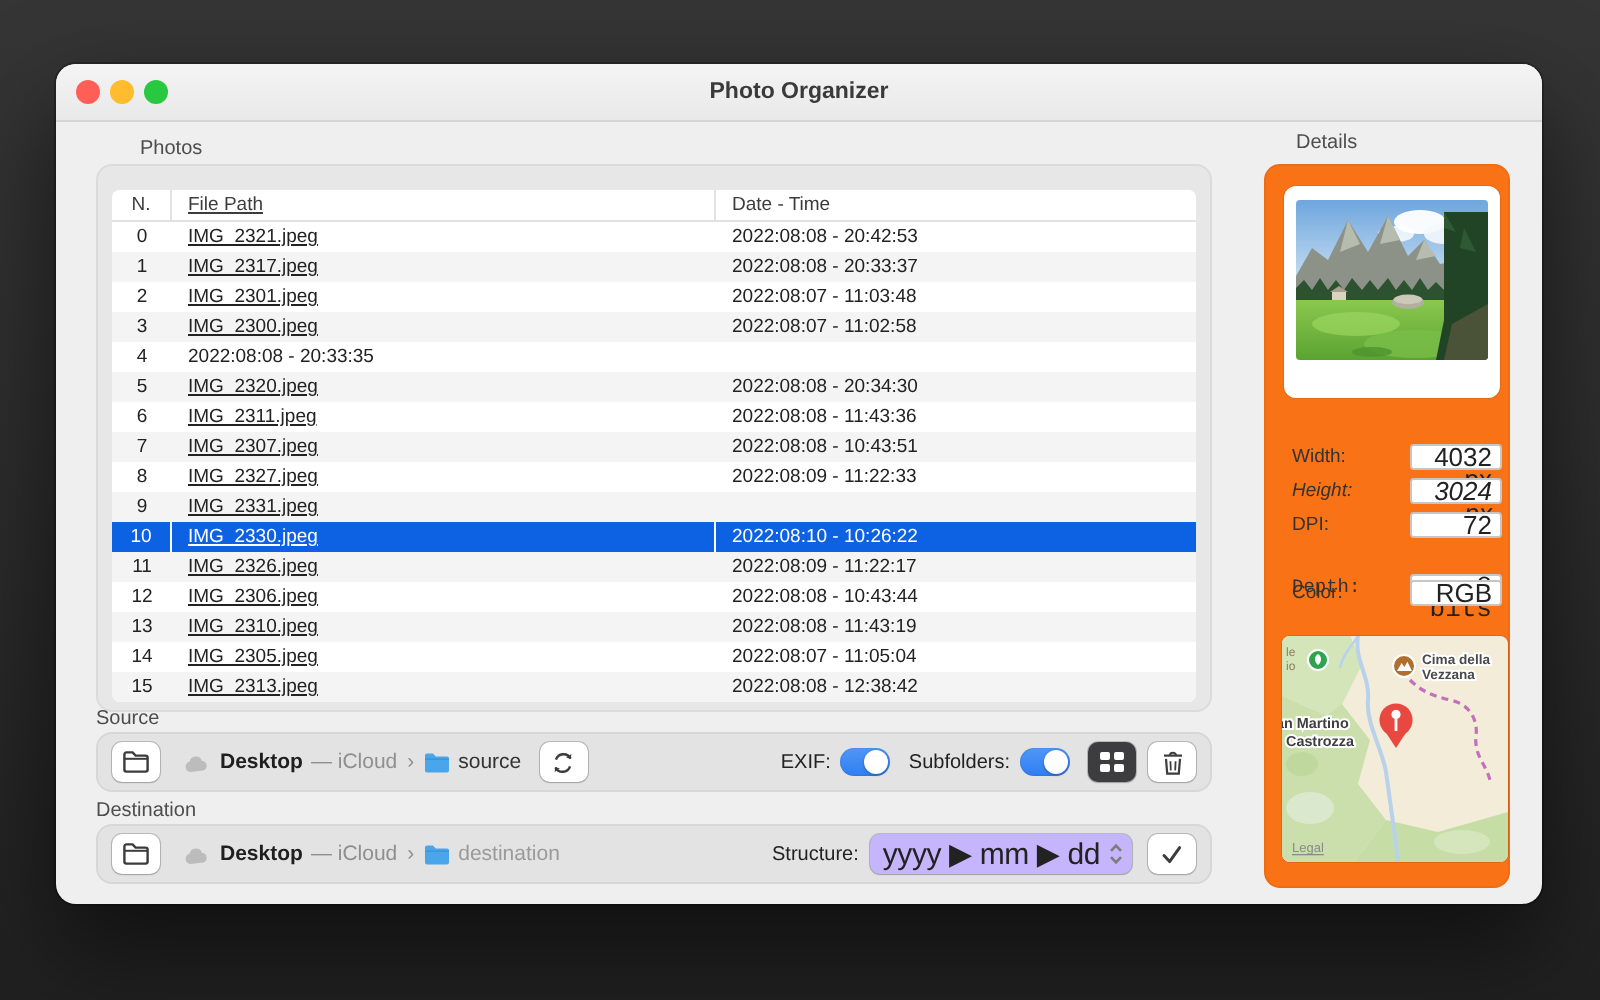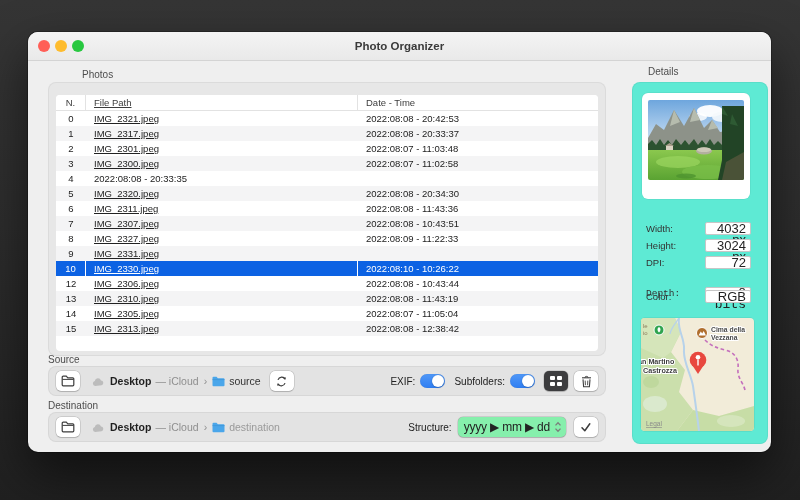--- a/index.html
+++ b/index.html
@@ -76,30 +76,30 @@
     background:linear-gradient(#4f97f7,var(--toggle,#2f7ef2));
     box-shadow:inset 0 0 1px rgba(0,0,0,.2);
   }
   .toggle .knob{
     position:absolute;right:1px;top:1px;width:12px;height:12px;border-radius:50%;background:#fff;
     box-shadow:0 .5px 1.5px rgba(0,0,0,.3);
   }
   .grid-icon{display:grid;grid-template-columns:5px 5px;grid-template-rows:4px 4px;gap:1.5px;}
   .grid-icon span{background:#fff;border-radius:1px;}
   .popup{
-    height:20px;background:#86efac;border-radius:5px;flex:none;margin-left:6px;
+    height:20px;background:#c4b5fd;border-radius:5px;flex:none;margin-left:6px;
     box-shadow:0 0 0 .5px rgba(0,0,0,.18),0 .5px 1px rgba(0,0,0,.15);
-    display:flex;align-items:center;padding:0 3px 0 6px;font-size:12px;color:#222;letter-spacing:-.2px;
+    display:flex;align-items:center;padding:0 3px 0 6px;font-size:15px;color:#222;letter-spacing:-.2px;
   }
   .check-btn{margin-left:8px;}
   .mlb{margin-left:6px;}
   
   .details-panel{
-    position:absolute;left:604px;top:50px;width:136px;height:362px;
-    background:#5eead4;border-radius:8px;border:1px solid rgba(0,0,0,.05);box-sizing:border-box;
+    position:absolute;left:604px;top:50px;width:123px;height:362px;
+    background:#f97316;border-radius:8px;border:1px solid rgba(0,0,0,.05);box-sizing:border-box;
   }
   .photo-frame{
     position:absolute;left:9px;top:10px;width:108px;height:106px;background:#fff;border-radius:6px;
     box-shadow:0 0 0 .5px rgba(0,0,0,.08);
   }
   .photo-frame svg{position:absolute;left:6px;top:7px;border-radius:2px;}
   .field-row{position:absolute;left:0;width:100%;height:14px;}
   .field-row .flabel{position:absolute;left:13px;top:1px;font-size:9.5px;color:#333;}
   .field-row .fval{
     position:absolute;left:72px;top:0;width:46px;height:13px;box-sizing:border-box;
@@ -117,21 +117,21 @@
 
 <div class="window">
 
   <div class="titlebar">
     <span class="tl red"></span>
     <span class="tl yellow"></span>
     <span class="tl green"></span>
     <div class="title">Photo Organizer</div>
   </div>
 
-  <div class="seclabel" style="left:36px;top:37px;padding-left:18px;">Photos</div>
+  <div class="seclabel" style="left:24px;top:37px;padding-left:18px;">Photos</div>
   <div class="photos-box"></div>
   <div class="table">
     <div class="thead">
       <div class="cell-n">N.</div>
       <div class="cell-file">File Path</div>
       <div class="cell-date">Date - Time</div>
     </div>
     <div>
         <div class="trow">
           <div class="cell-n">0</div>
@@ -178,20 +178,25 @@
           <div class="cell-date">2022:08:09 - 11:22:33</div>
         </div>
         <div class="trow odd">
           <div class="cell-n">9</div>
           <div class="cell-file">IMG_2331.jpeg</div>
         </div>
         <div class="trow sel">
           <div class="cell-n">10</div>
           <div class="cell-file">IMG_2330.jpeg</div>
           <div class="cell-date">2022:08:10 - 10:26:22</div>
+        </div>
+        <div class="trow odd">
+          <div class="cell-n">11</div>
+          <div class="cell-file">IMG_2326.jpeg</div>
+          <div class="cell-date">2022:08:09 - 11:22:17</div>
         </div>
         <div class="trow">
           <div class="cell-n">12</div>
           <div class="cell-file">IMG_2306.jpeg</div>
           <div class="cell-date">2022:08:08 - 10:43:44</div>
         </div>
         <div class="trow odd">
           <div class="cell-n">13</div>
           <div class="cell-file">IMG_2310.jpeg</div>
           <div class="cell-date">2022:08:08 - 11:43:19</div>
@@ -336,21 +341,21 @@
         <path d="M74,6 L80,16 L74,14 Z M84,14 L90,26 L82,24 Z" fill="#2e5a33"></path>
         <path d="M78,62 L96,52 L96,80 L74,80 Z" fill="#6b5f46" opacity=".55"></path>
         <ellipse cx="38" cy="76" rx="10" ry="2.5" fill="#4e9330" opacity=".8"></ellipse>
       </svg>
     </div>
 
     <div class="field-row" style="top:139px;">
       <span class="flabel">Width:</span>
       <span class="fval">4032 px</span>
     </div>
-    <div class="field-row" style="top:156px;">
+    <div class="field-row" style="top:156px;font-style:italic;">
       <span class="flabel">Height:</span>
       <span class="fval">3024 px</span>
     </div>
     <div class="field-row" style="top:173px;">
       <span class="flabel">DPI:</span>
       <span class="fval">72</span>
     </div>
     <div class="field-row" style="top:204px;font-family:Liberation Mono, monospace;">
       <span class="flabel">Depth:</span>
       <span class="fval">8 bits</span>

